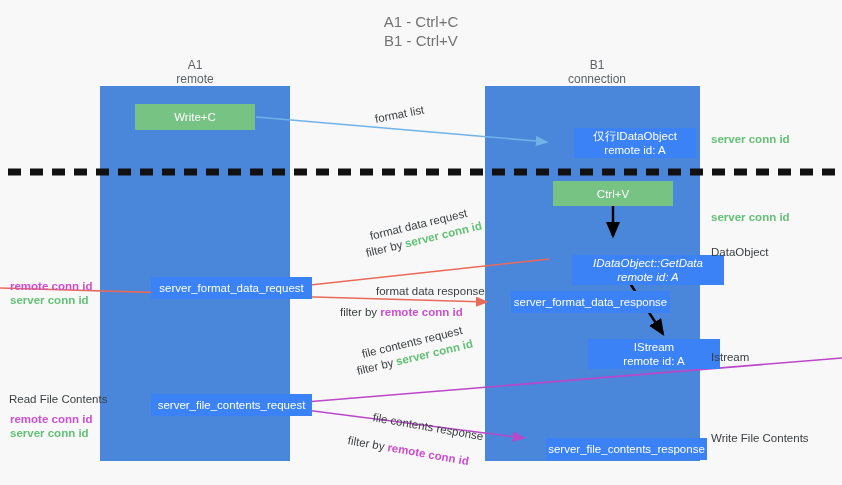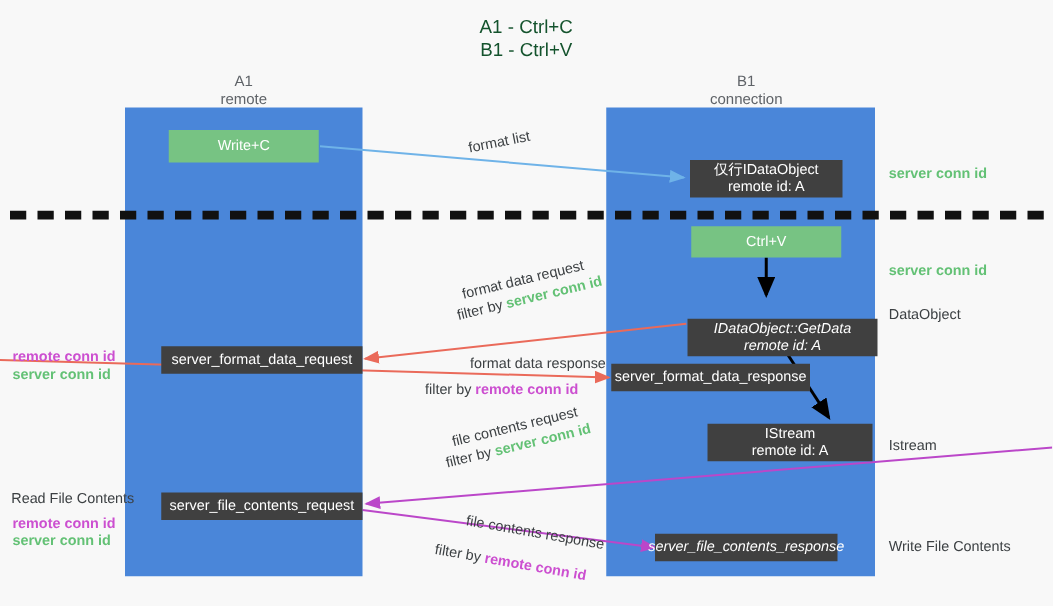--- a/index.html
+++ b/index.html
@@ -20,21 +20,21 @@
     left: 0; top: 0;
     width: 842px;
     height: 485px;
     pointer-events: none;
   }
   .title {
     position: absolute;
     left: 0;
     width: 842px;
     text-align: center;
-    color: #14532d;
+    color: #737373;
     font-size: 15px;
     line-height: 19px;
   }
   .col-header {
     position: absolute;
     text-align: center;
     color: #5f6368;
     font-size: 12px;
     line-height: 14px;
     width: 200px;
@@ -49,21 +49,21 @@
     display: flex;
     flex-direction: column;
     align-items: center;
     justify-content: center;
     color: #ffffff;
     font-size: 11.5px;
     line-height: 14px;
     text-align: center;
     padding: 2px 6px;
   }
-  .box-orange { background: #404040; }
+  .box-orange { background: #3b82f6; margin-left: 22px; }
   .box-green  { background: #77c383; }
   .lbl {
     position: absolute;
     font-size: 11.5px;
     line-height: 14px;
     color: #3c4043;
     white-space: nowrap;
   }
   .lbl-green  { color: #63c175; font-weight: bold; }
   .lbl-purple { color: #cc4fd0; font-weight: bold; }
@@ -151,21 +151,21 @@
   </div>
 
   <div class="box box-orange" style="left:489px; top:291px; width:159px; height:22px;">
     <span>server_format_data_response</span>
   </div>
 
   <div class="box box-orange" style="left:129px; top:394px; width:161px; height:22px;">
     <span>server_file_contents_request</span>
   </div>
 
-  <div class="box box-orange" style="left:524px; top:427px; width:146px; height:22px;font-style:italic;">
+  <div class="box box-orange" style="left:524px; top:438px; width:161px; height:22px;">
     <span>server_file_contents_response</span>
   </div>
 
   <div class="lbl rot-a" style="left:375px; top:112px;">format list</div>
 
   <div class="lbl rot-b" style="left:370px; top:229px;">format data request</div>
   <div class="lbl rot-b" style="left:366px; top:246px;">
     <span>filter by </span><span class="lbl-green">server conn id</span>
   </div>
 

